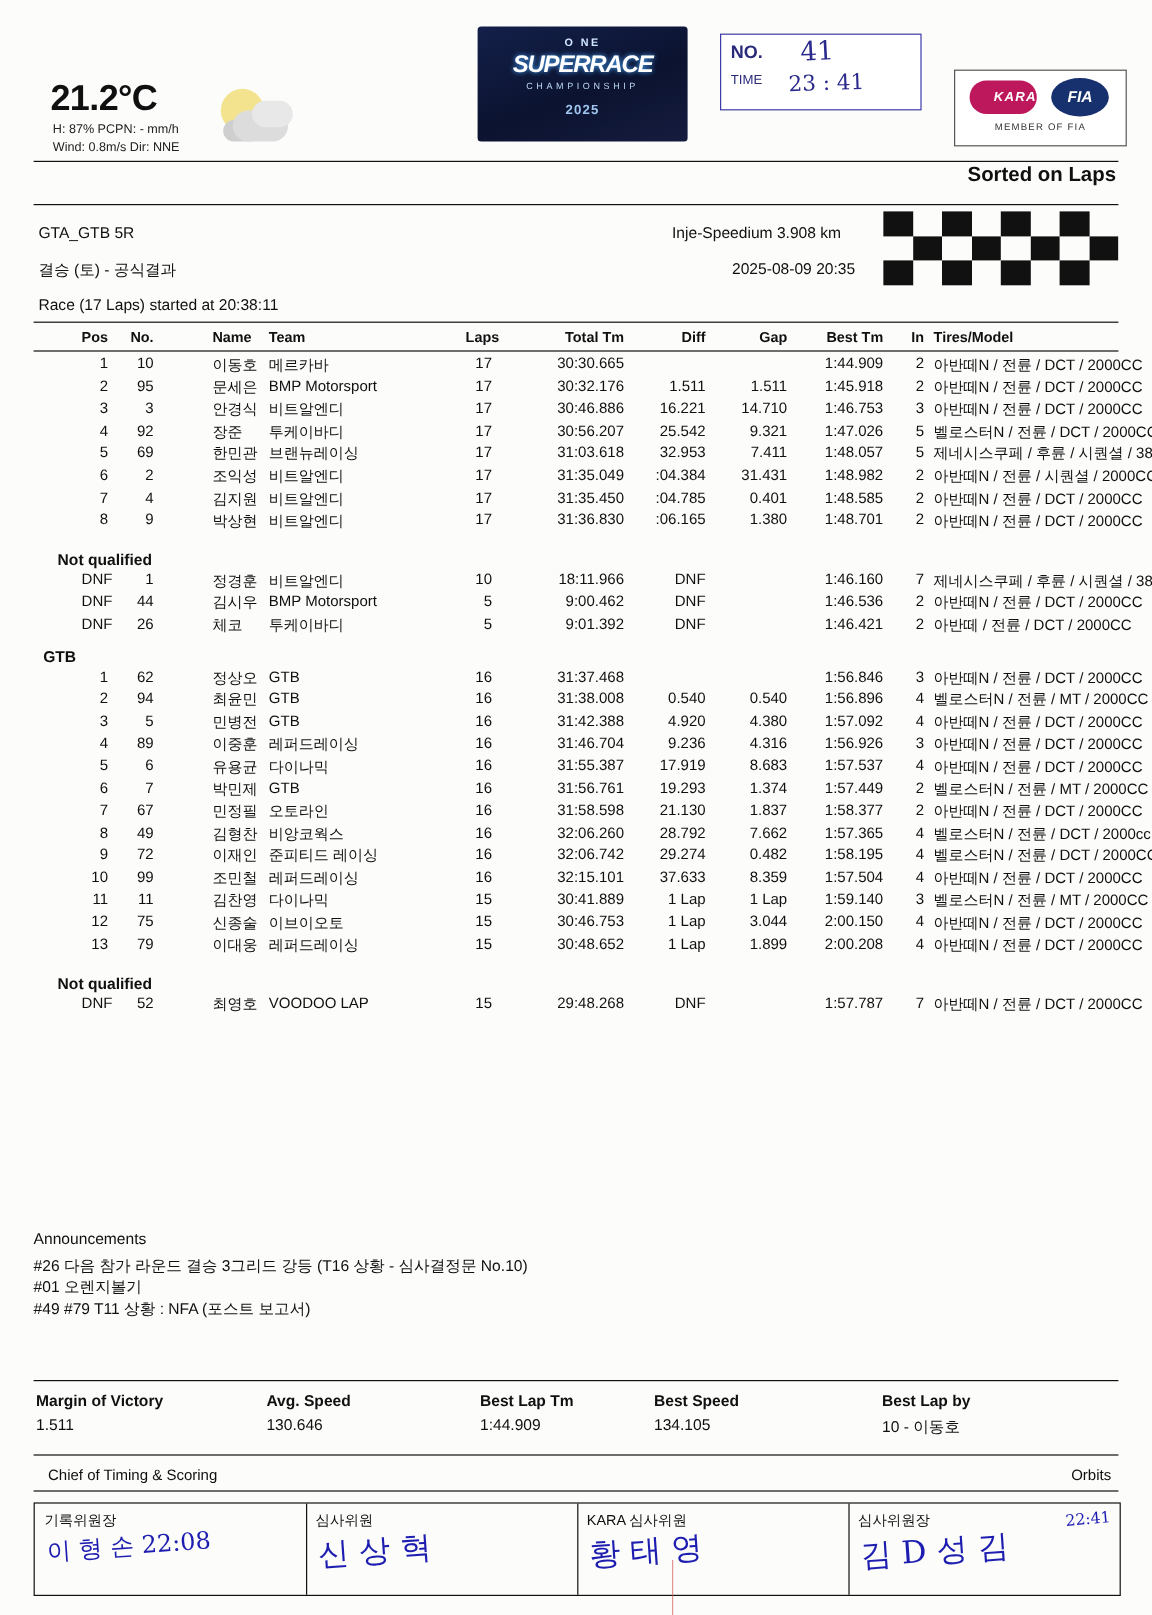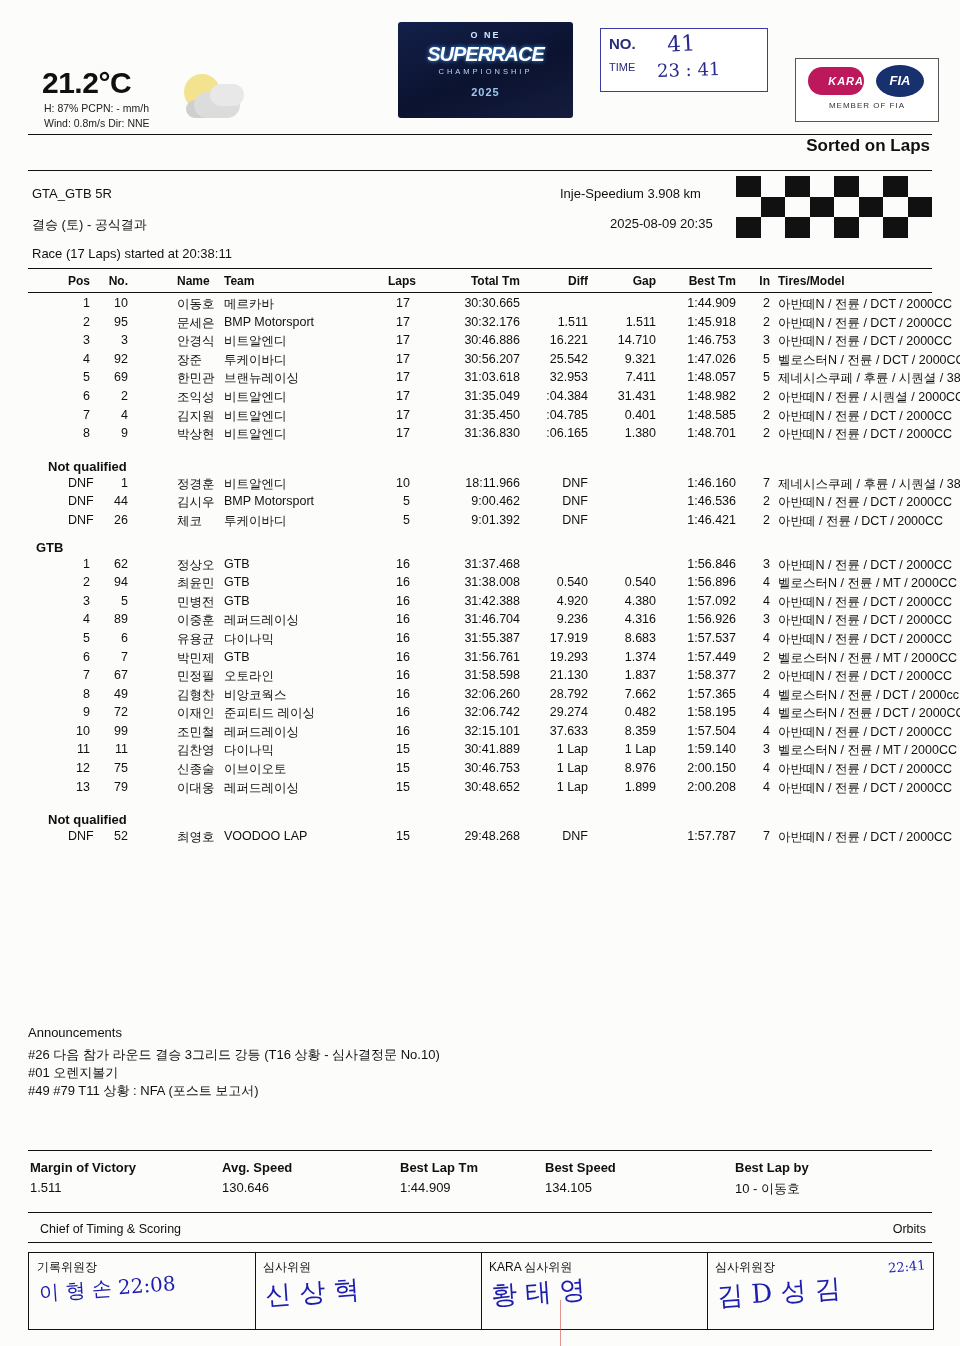--- a/index.html
+++ b/index.html
@@ -500,21 +500,21 @@
         <span class="c-tires">벨로스터N / 전륜 / MT / 2000CC</span>
       </div>
       <div class="row">
         <span class="c-pos">12</span>
         <span class="c-no">75</span>
         <span class="c-name">신종술</span>
         <span class="c-team">이브이오토</span>
         <span class="c-laps">15</span>
         <span class="c-total">30:46.753</span>
         <span class="c-diff">1 Lap</span>
-        <span class="c-gap">8.976</span>
+        <span class="c-gap">3.044</span>
         <span class="c-best">2:00.150</span>
         <span class="c-in">4</span>
         <span class="c-tires">아반떼N / 전륜 / DCT / 2000CC</span>
       </div>
       <div class="row">
         <span class="c-pos">13</span>
         <span class="c-no">79</span>
         <span class="c-name">이대웅</span>
         <span class="c-team">레퍼드레이싱</span>
         <span class="c-laps">15</span>

